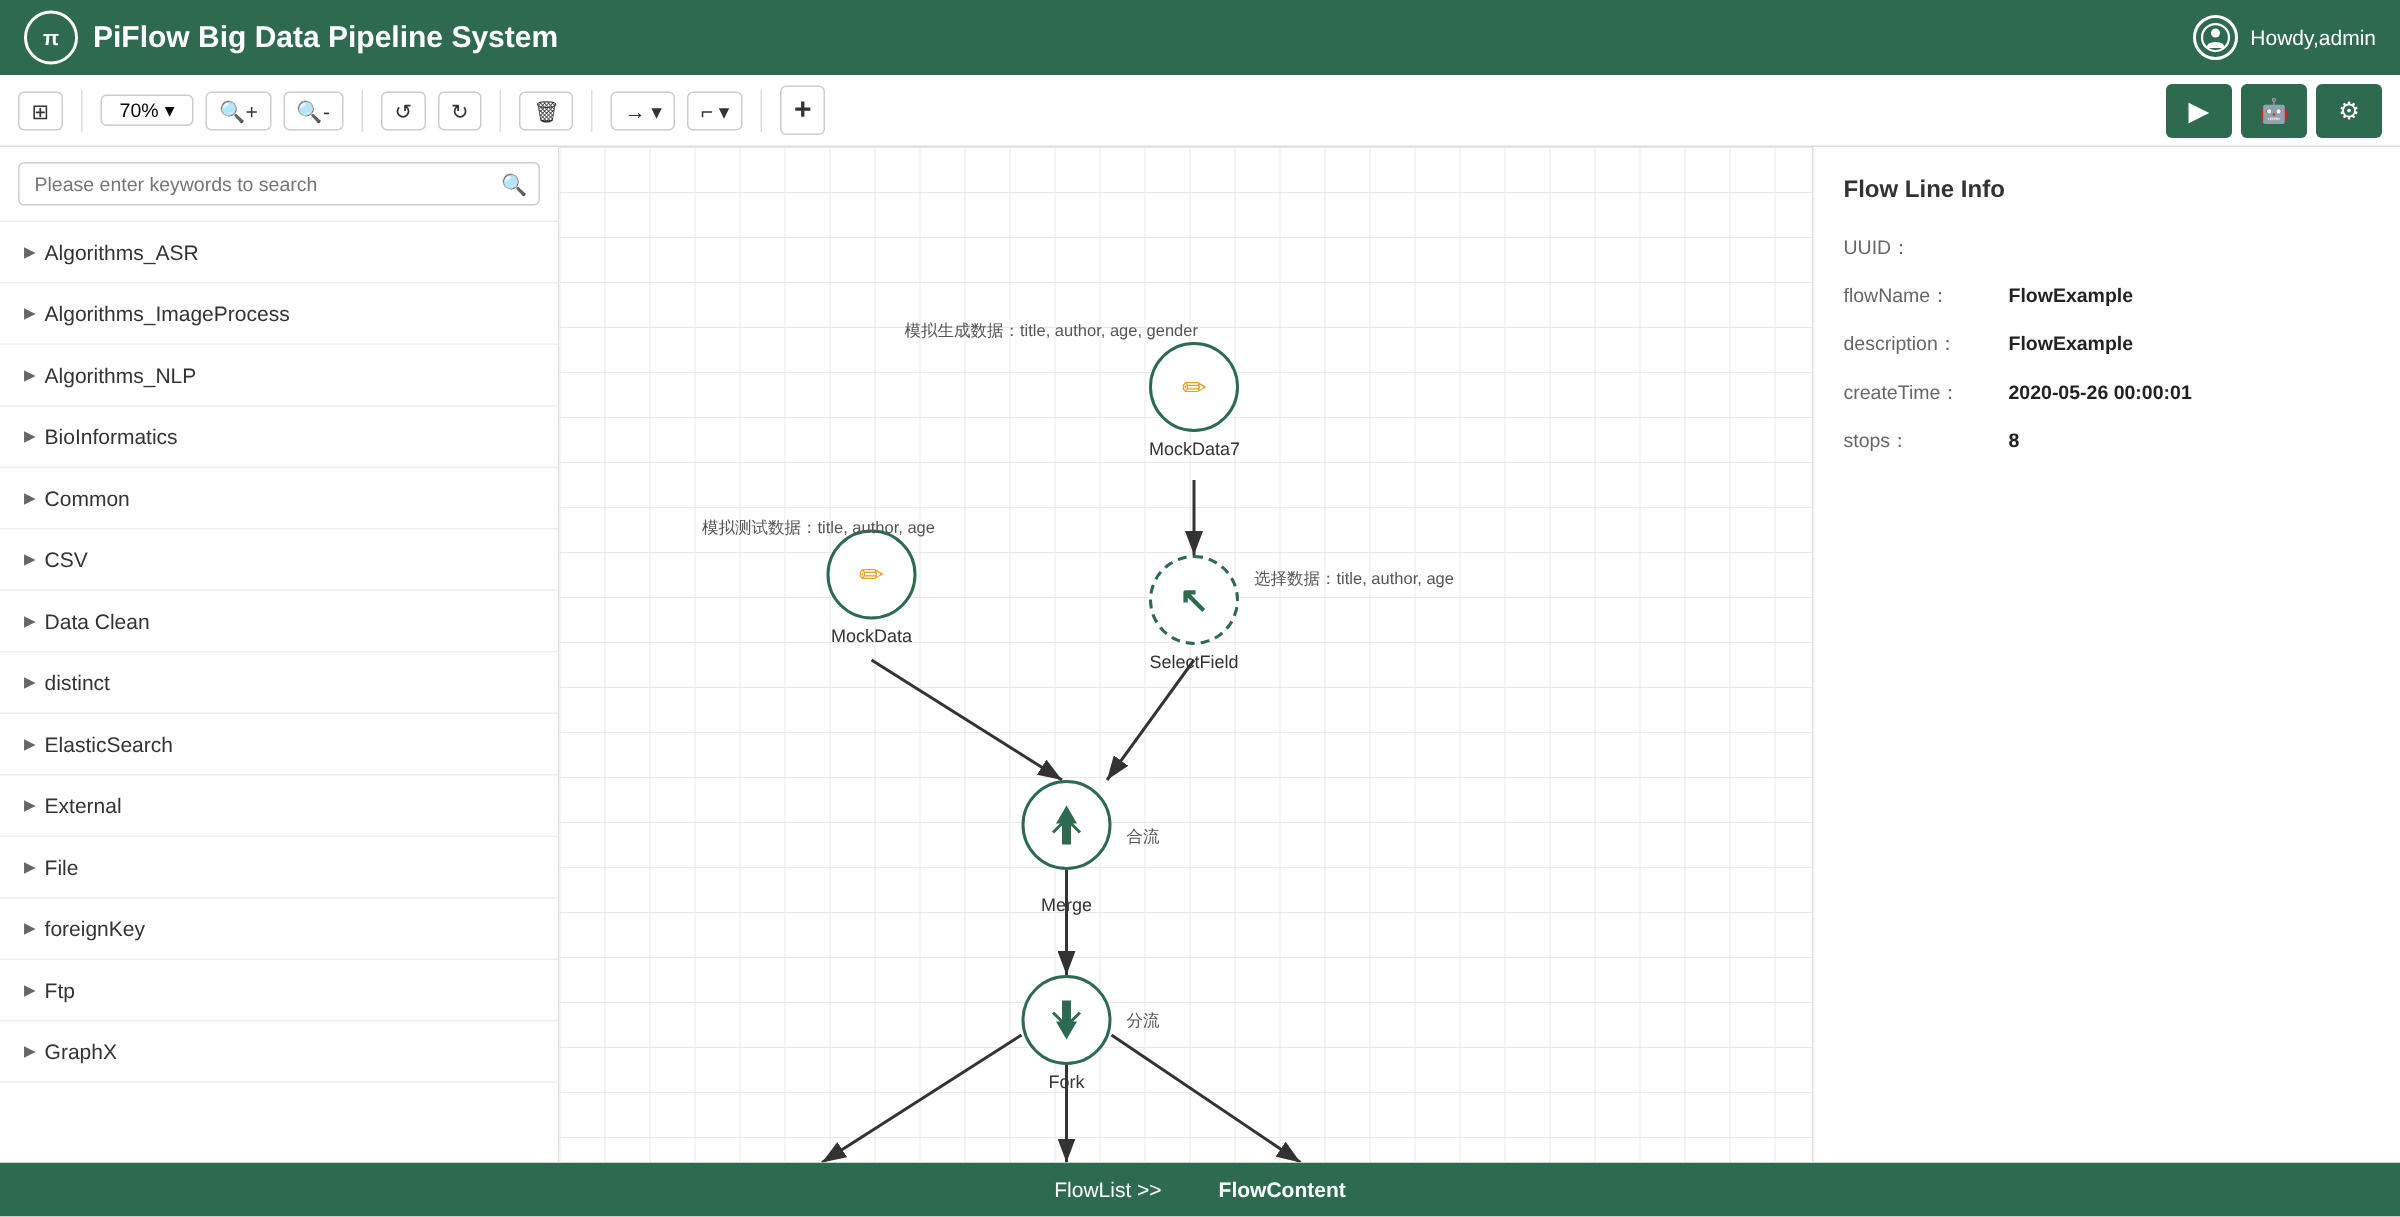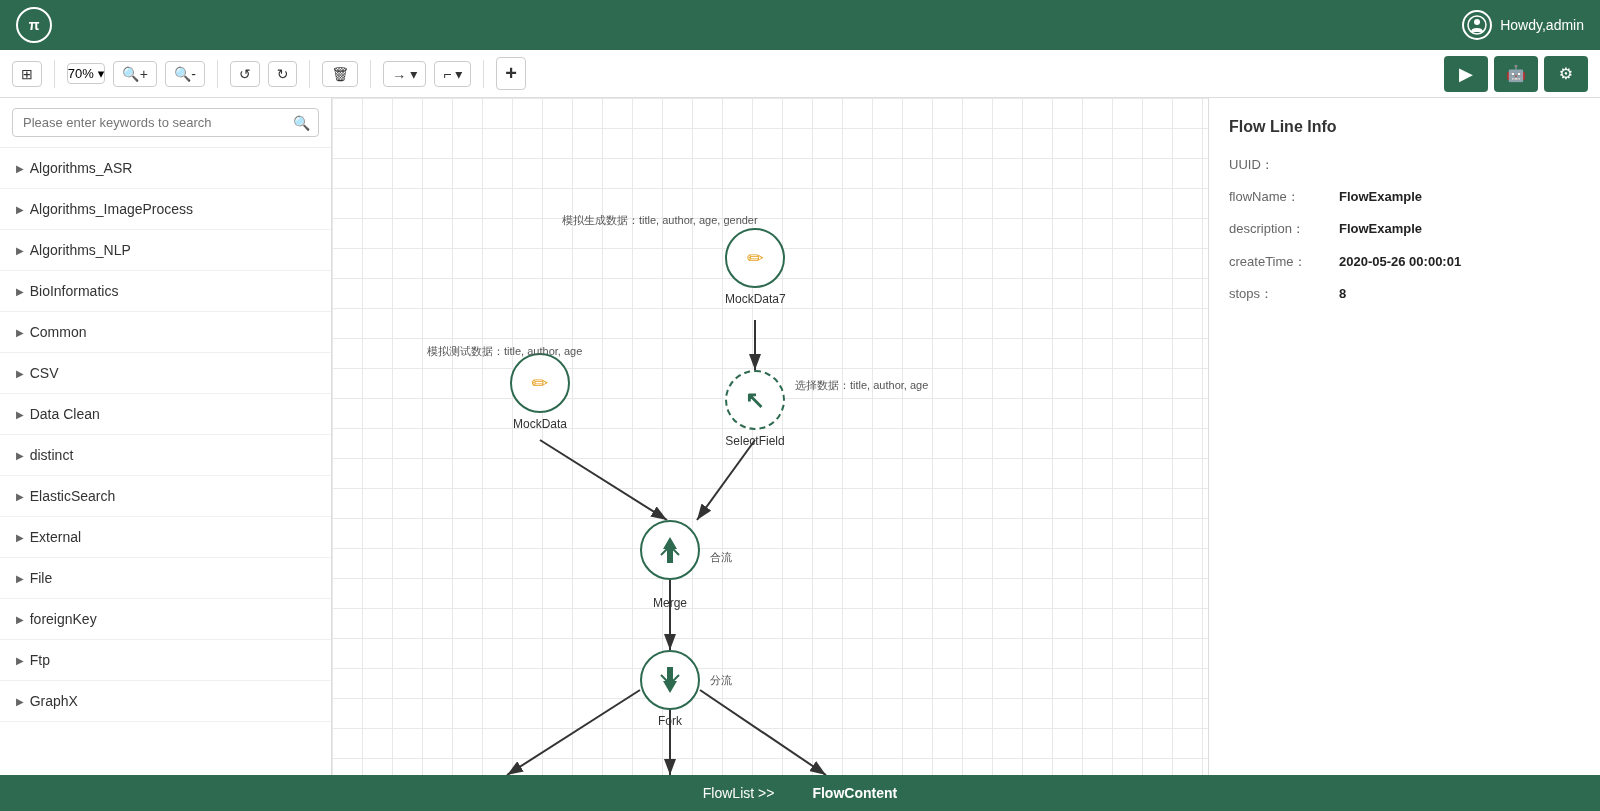--- a/index.html
+++ b/index.html
@@ -51,42 +51,42 @@
       padding: 4px 8px;
       cursor: pointer;
       font-size: 14px;
       display: flex; align-items: center; gap: 4px;
       color: #333;
     }
     .toolbar-zoom {
       display: flex; align-items: center; gap: 4px;
       border: 1px solid #ccc;
       border-radius: 4px;
-      padding: 2px 0;
+      padding: 2px 12px;
       font-size: 13px;
     }
     .toolbar-divider { width: 1px; height: 28px; background: #ddd; margin: 0 4px; }
     .toolbar-right {
       margin-left: auto;
       display: flex; gap: 6px;
     }
     .btn-green {
       background: #2d6a4f;
       color: white;
       border: none;
       border-radius: 4px;
       width: 44px; height: 36px;
       cursor: pointer;
       display: flex; align-items: center; justify-content: center;
       font-size: 16px;
     }
 
     
     .sidebar {
-      width: 332px;
+      width: 373px;
       background: white;
       border-right: 1px solid #ddd;
       display: flex;
       flex-direction: column;
       overflow: hidden;
     }
     .search-box {
       padding: 10px 12px;
       border-bottom: 1px solid #eee;
     }
@@ -223,20 +223,21 @@
     .footer strong { font-weight: bold; }
   </style>
 </head>
 <body>
 
 <div class="header">
   <div class="header-left">
     <div class="header-logo">
       <span>π</span>
     </div>
+    <span class="header-title">PiFlow Big Data Pipeline System</span>
   </div>
   <div class="header-right">
     <div class="header-avatar">
       <svg width="20" height="20" viewBox="0 0 20 20">
           <circle cx="10" cy="10" r="9" fill="none" stroke="white" stroke-width="1.5"></circle>
           <circle cx="10" cy="7" r="3" fill="white"></circle>
           <path d="M4 17 Q4 13 10 13 Q16 13 16 17" fill="white"></path>
         </svg>
     </div>
     <span style="font-size:14px;">Howdy,admin</span>

